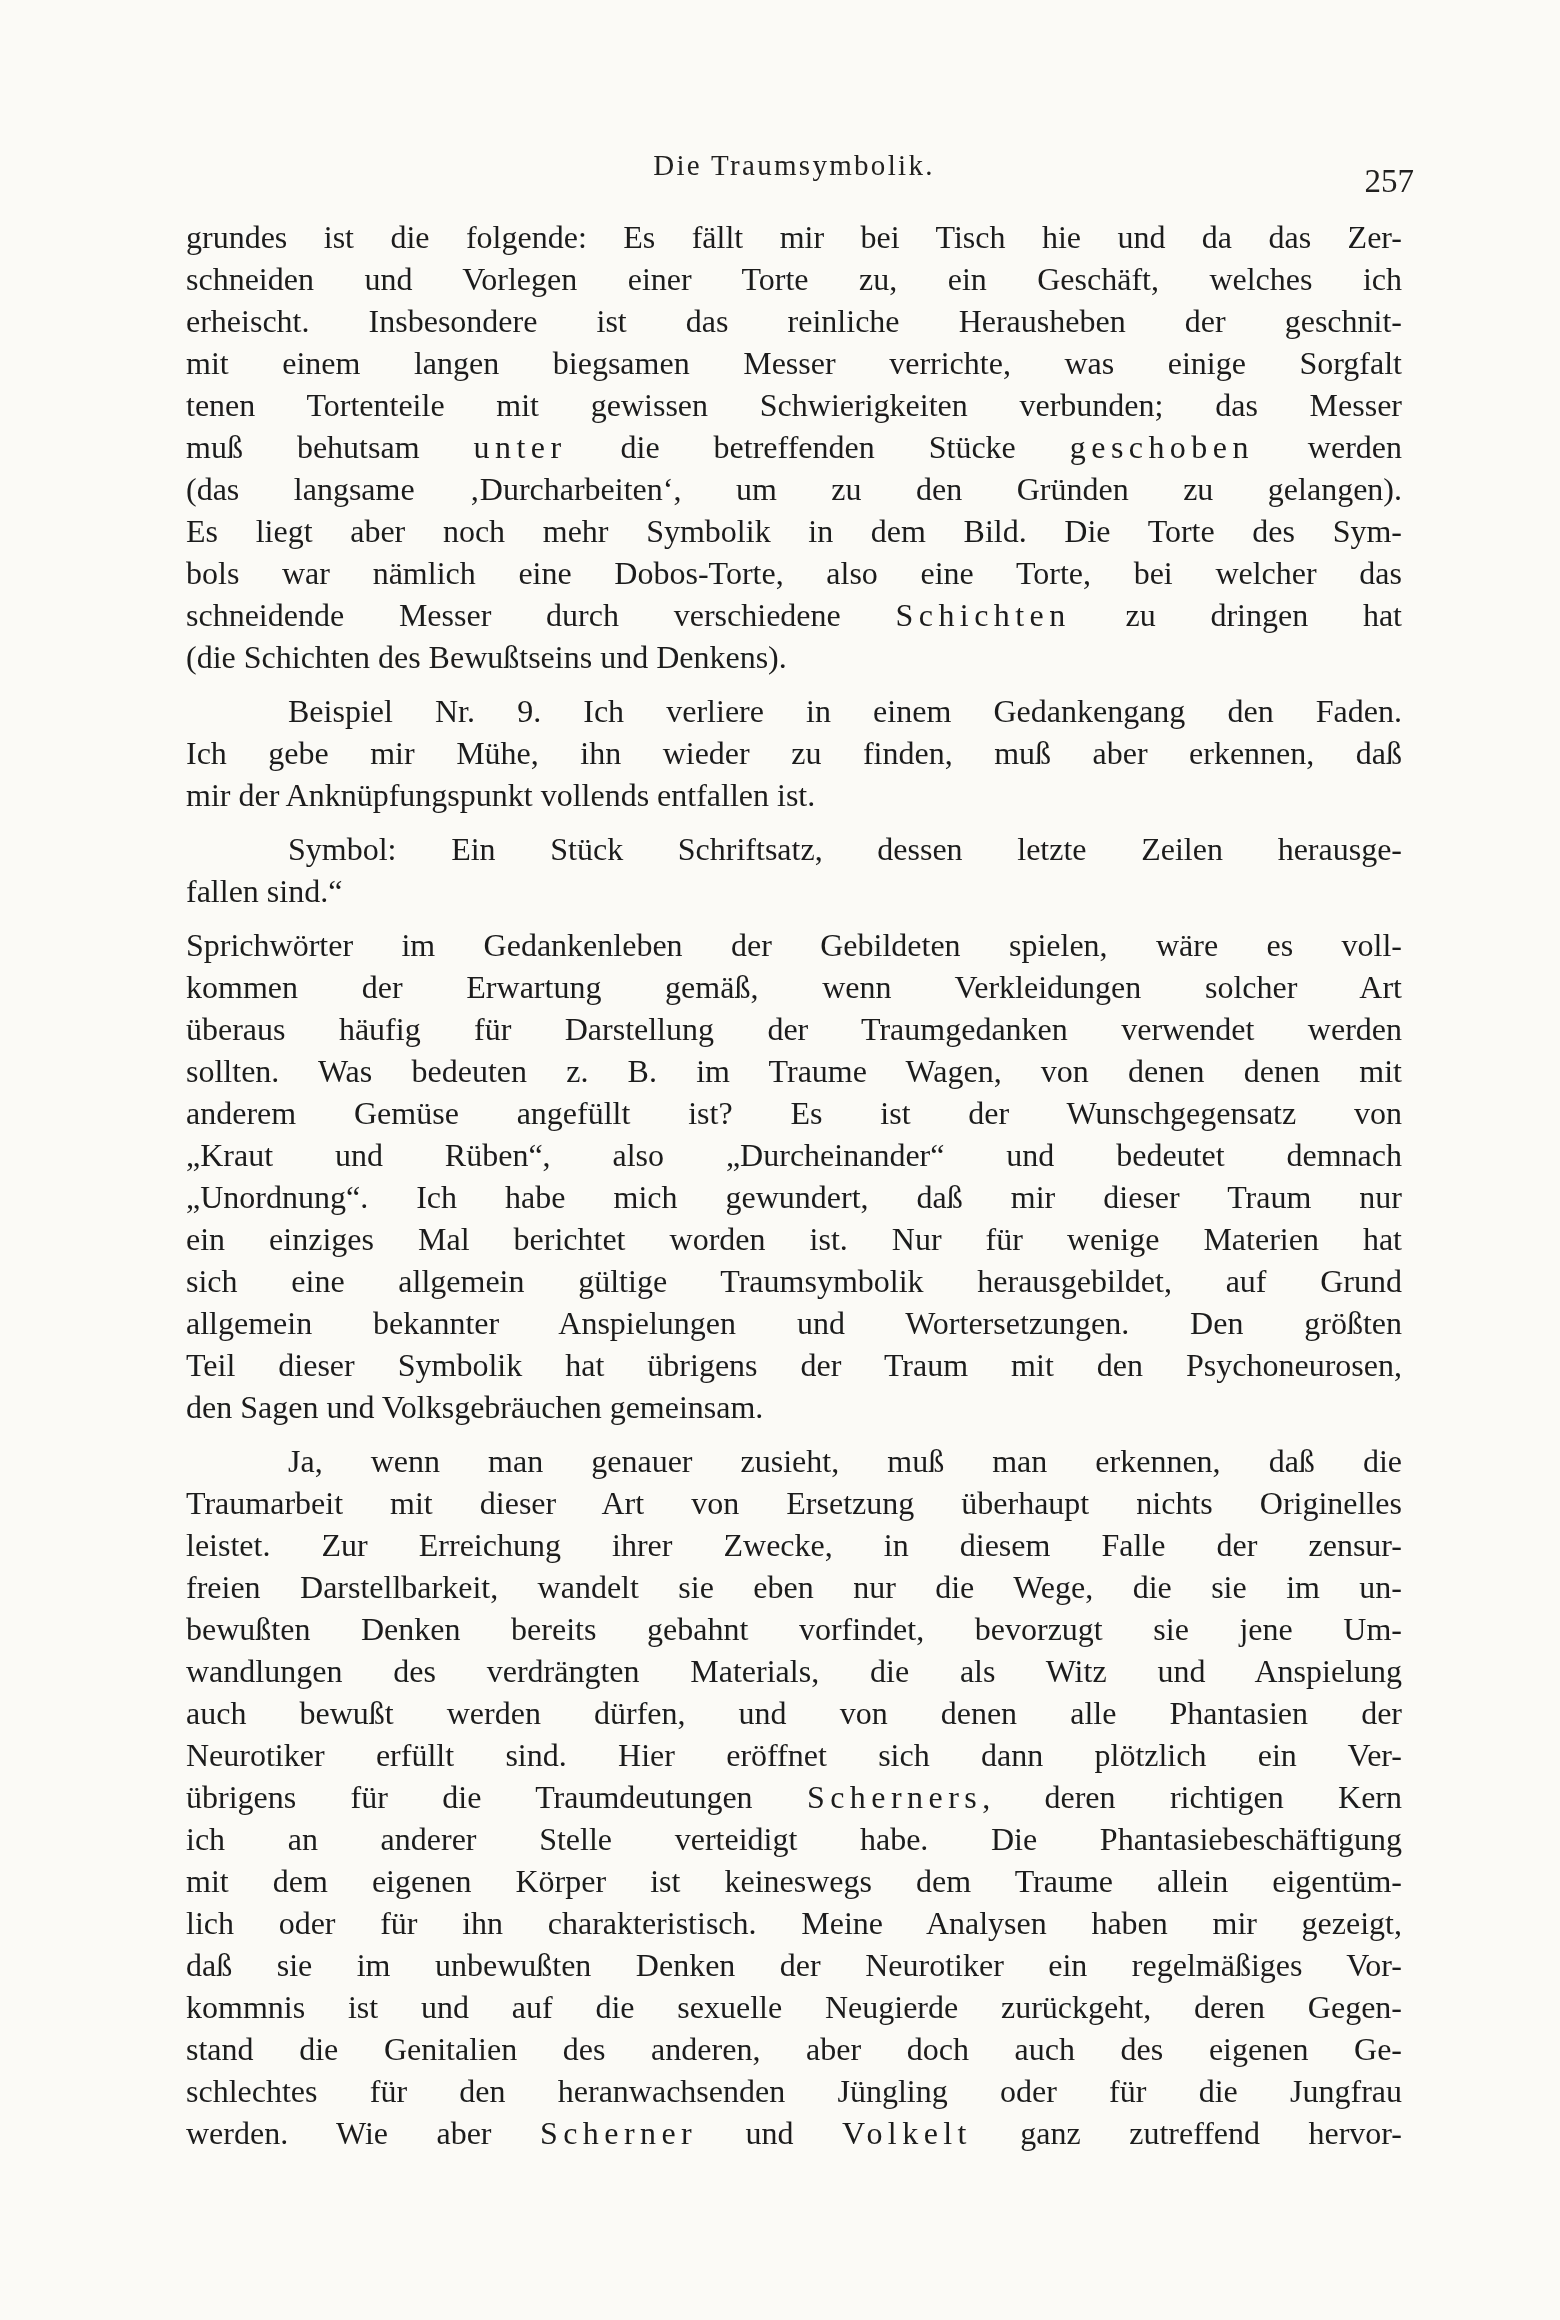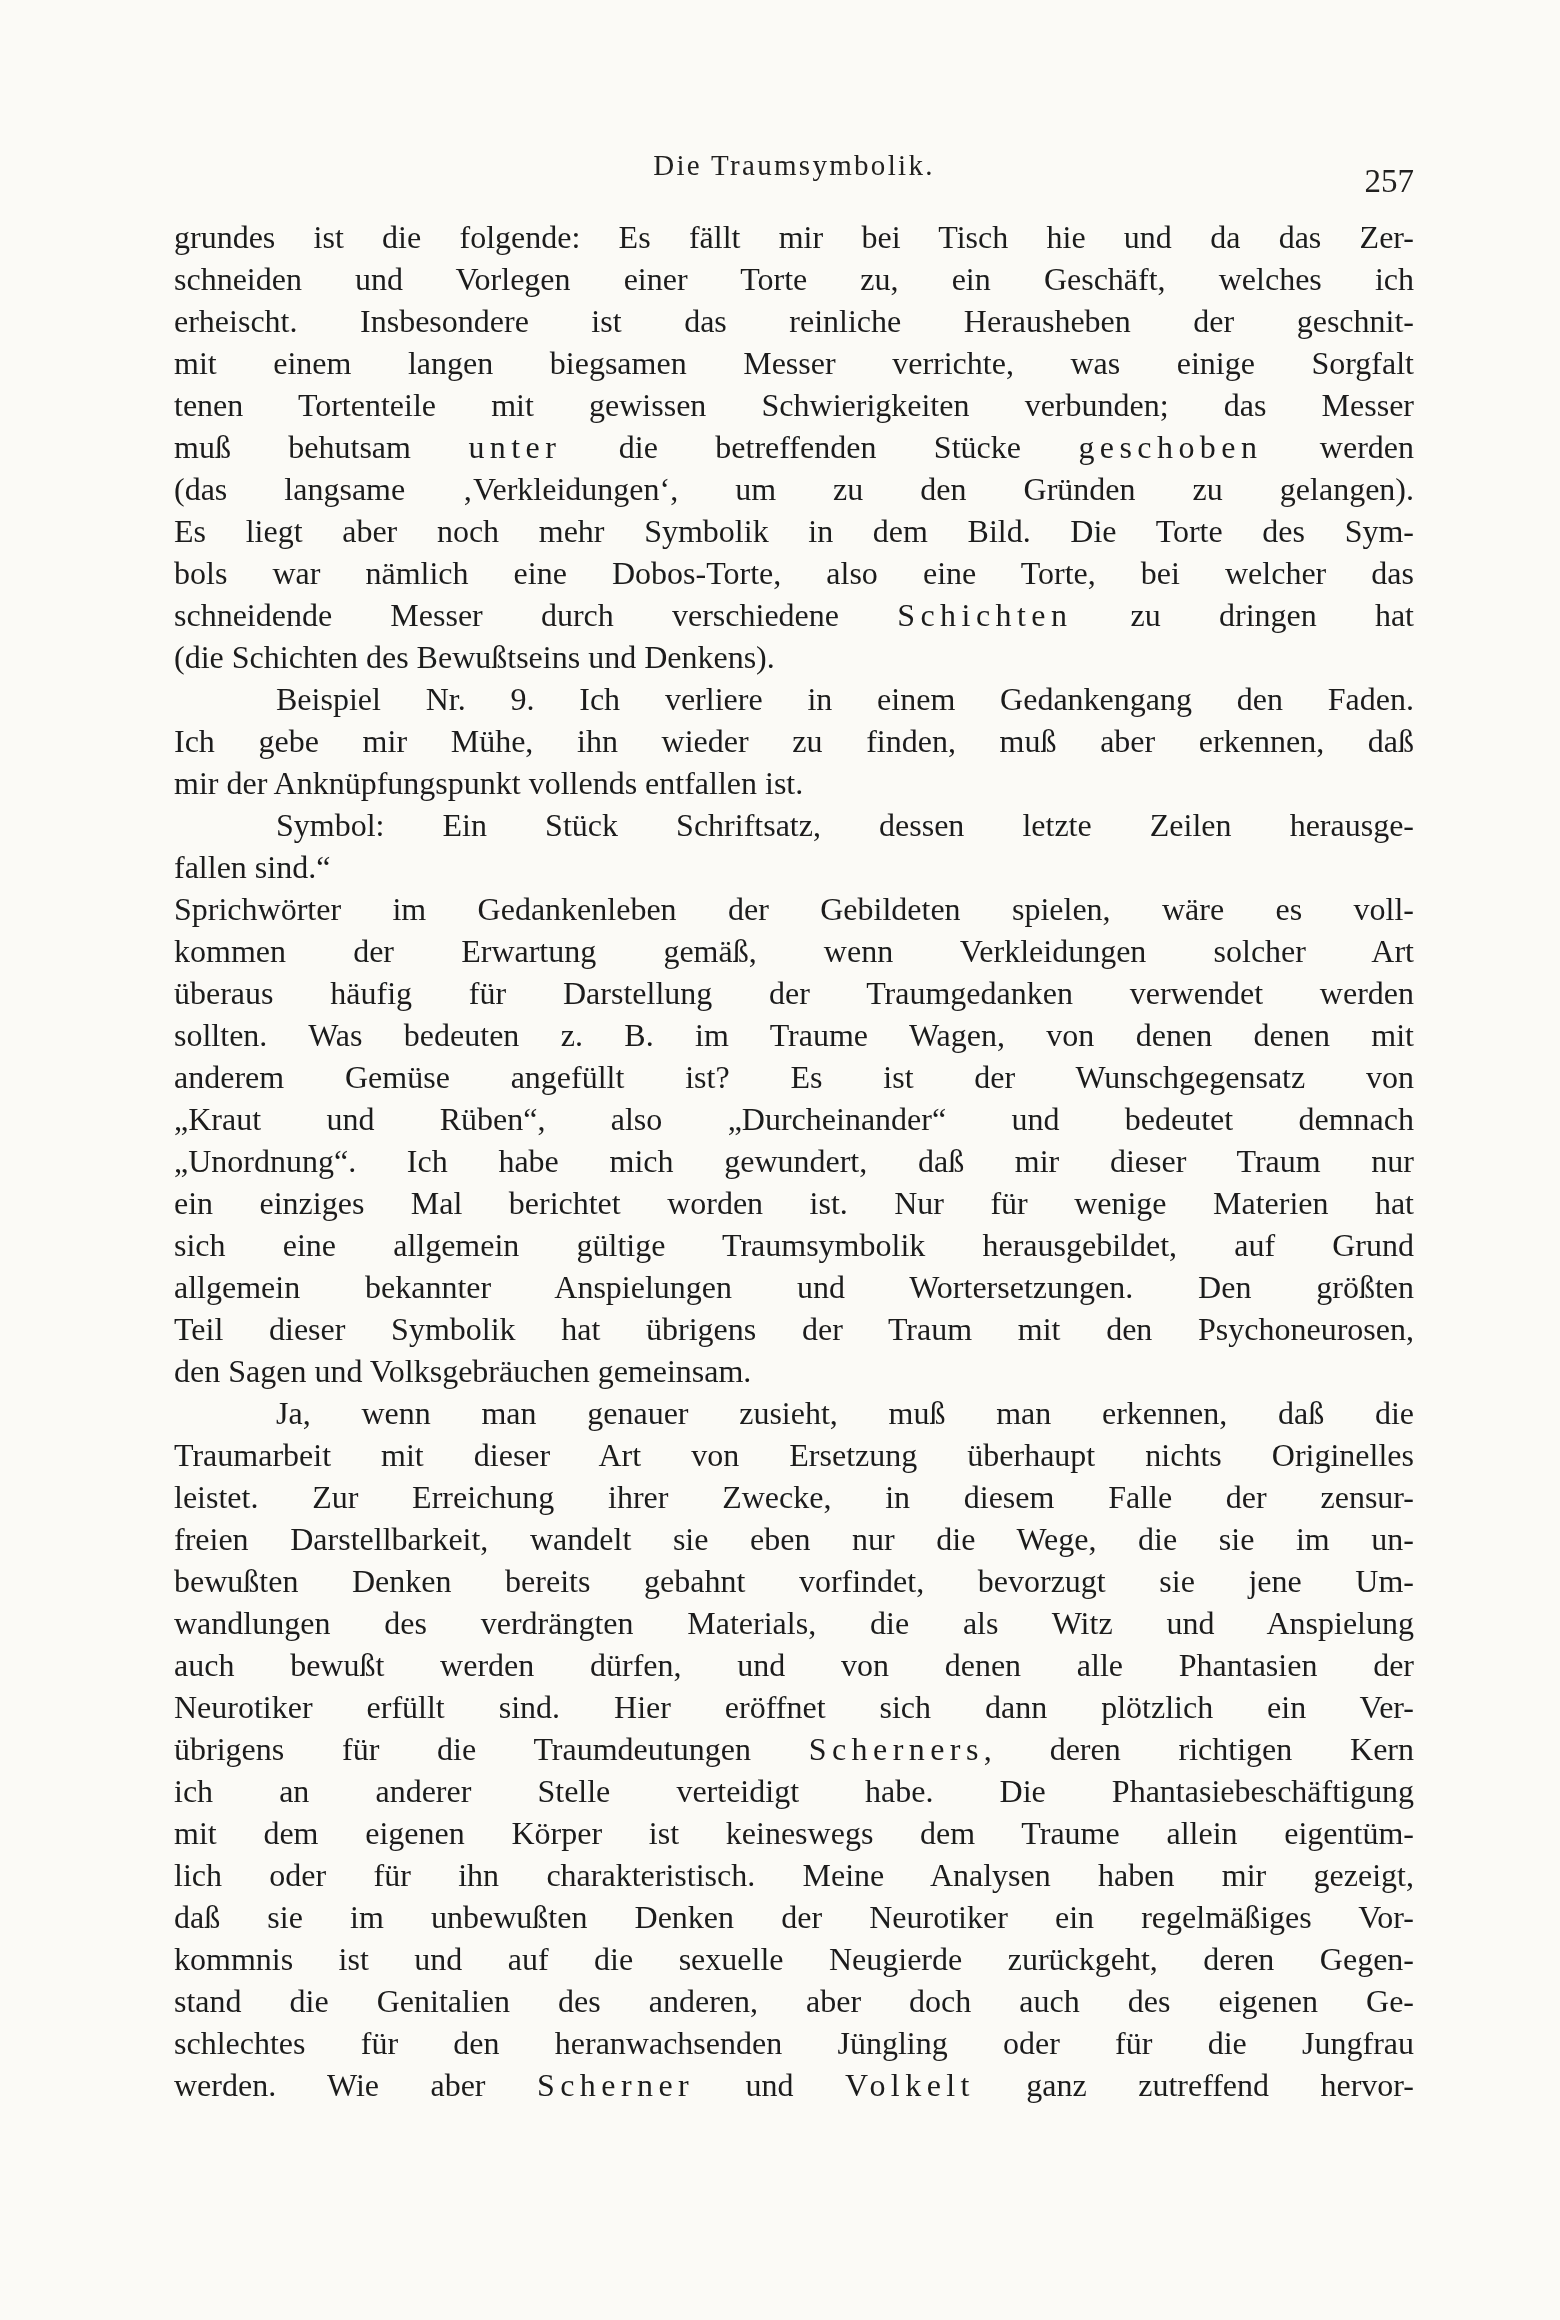--- a/index.html
+++ b/index.html
@@ -37,21 +37,21 @@
     right: 0;
     top: 16px;
     font-size: 33px;
     line-height: 39px;
     color: #222120;
   }
   .body-text {
     font-size: 32px;
     line-height: 42px;
   }
-  .paragraph { margin: 0; }
+  .paragraph { margin: 12px; }
   .line {
     text-align: justify;
     text-align-last: justify;
     min-height: 42px;
   }
   .line.para-end {
     text-align-last: left;
   }
   .line.first {
     text-indent: 102px;
@@ -69,21 +69,21 @@
     <span class="page-number">257</span>
   </header>
   <div class="body-text">
       <div class="paragraph">
         <div class="line"><span>grundes ist die folgende: Es fällt mir bei Tisch hie und da das Zer-</span></div>
         <div class="line"><span>schneiden und Vorlegen einer Torte zu, ein Geschäft, welches ich</span></div>
         <div class="line"><span>erheischt. Insbesondere ist das reinliche Herausheben der geschnit-</span></div>
         <div class="line"><span>mit einem langen biegsamen Messer verrichte, was einige Sorgfalt</span></div>
         <div class="line"><span>tenen Tortenteile mit gewissen Schwierigkeiten verbunden; das Messer</span></div>
         <div class="line"><span>muß behutsam </span><span class="spaced">unter</span><span> die betreffenden Stücke </span><span class="spaced">geschoben</span><span> werden</span></div>
-        <div class="line"><span>(das langsame ‚Verkleidungen‘, um zu den Gründen zu gelangen).</span></div>
+        <div class="line"><span>(das langsame ‚Durcharbeiten‘, um zu den Gründen zu gelangen).</span></div>
         <div class="line"><span>Es liegt aber noch mehr Symbolik in dem Bild. Die Torte des Sym-</span></div>
         <div class="line"><span>bols war nämlich eine Dobos-Torte, also eine Torte, bei welcher das</span></div>
         <div class="line"><span>schneidende Messer durch verschiedene </span><span class="spaced">Schichten</span><span> zu dringen hat</span></div>
         <div class="line para-end"><span>(die Schichten des Bewußtseins und Denkens).</span></div>
       </div>
       <div class="paragraph">
         <div class="line first"><span>Beispiel Nr. 9. Ich verliere in einem Gedankengang den Faden.</span></div>
         <div class="line"><span>Ich gebe mir Mühe, ihn wieder zu finden, muß aber erkennen, daß</span></div>
         <div class="line para-end"><span>mir der Anknüpfungspunkt vollends entfallen ist.</span></div>
       </div>

